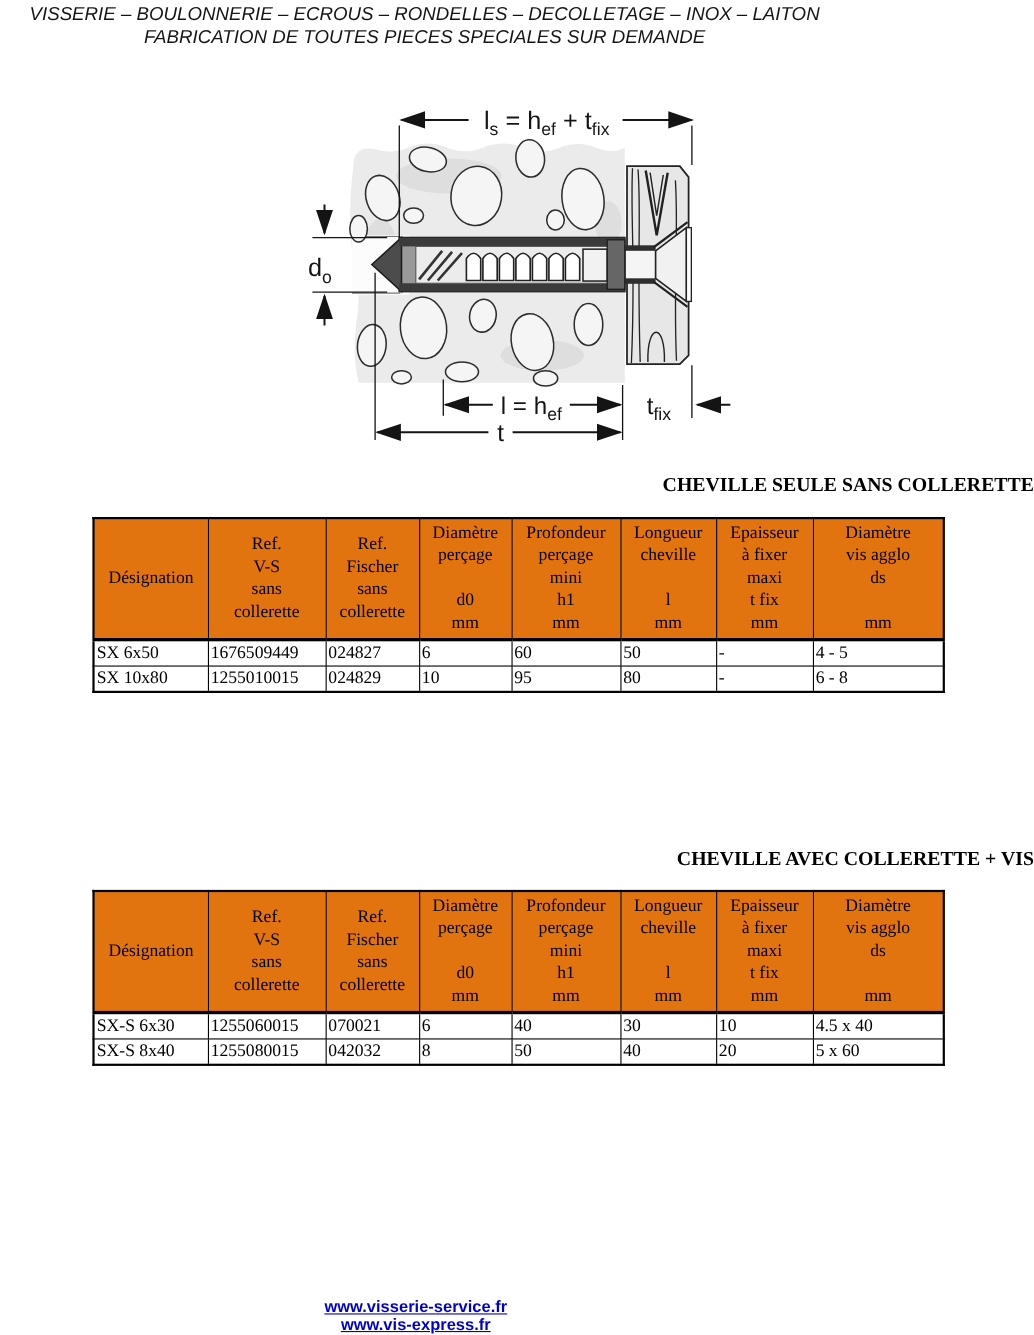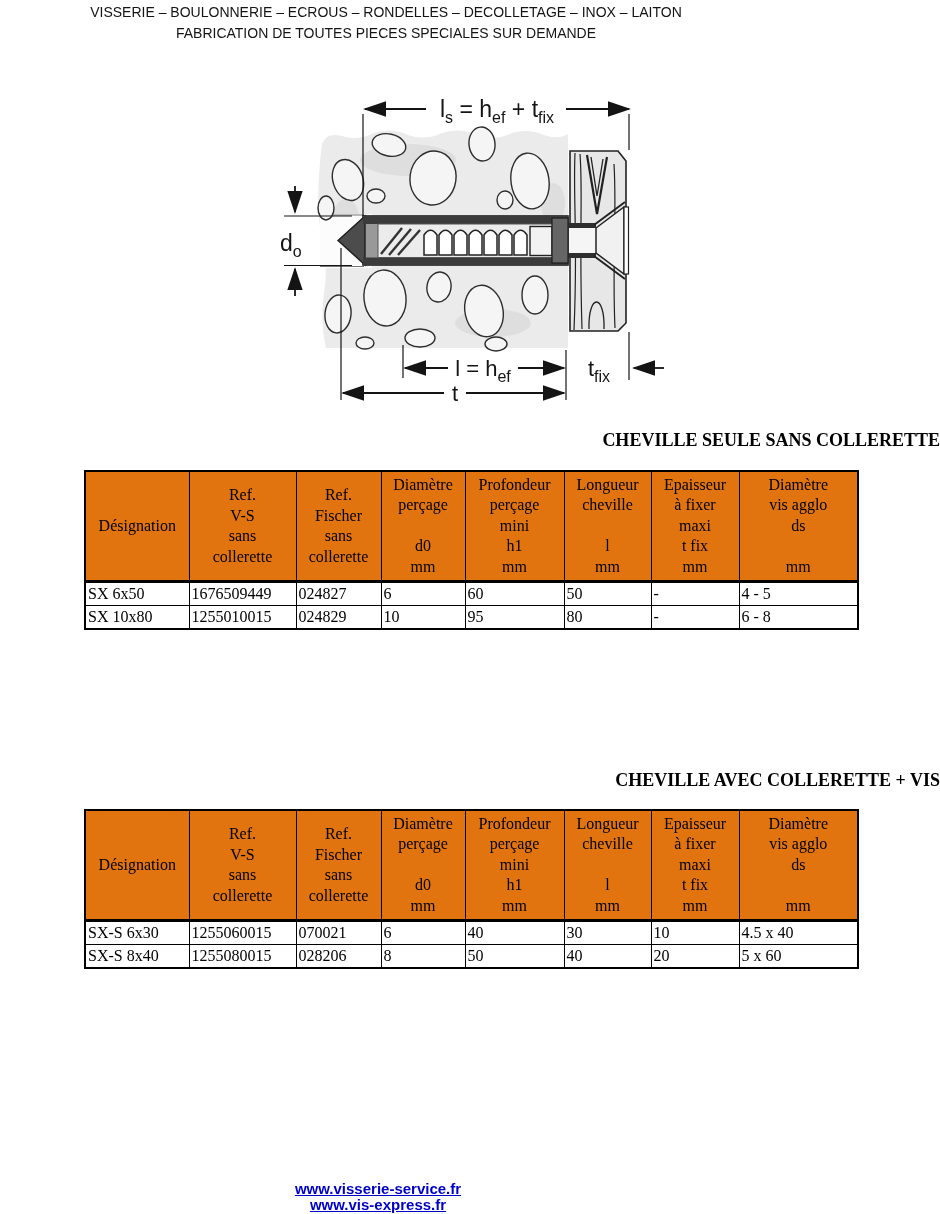--- a/index.html
+++ b/index.html
@@ -1,20 +1,20 @@
 <!DOCTYPE html>
 <html><head>
 <meta charset="utf-8">
 <style>
   html,body{margin:0;padding:0;background:#ffffff;}
   body{width:940px;height:1214px;position:relative;overflow:hidden;
        font-family:"Liberation Sans",sans-serif;color:#111;}
 
   .page-header{position:absolute;top:2px;left:0;width:772px;text-align:center;
-               font-size:14px;line-height:21px;letter-spacing:0;color:#141414;}
+               font-size:17px;line-height:21px;letter-spacing:0;color:#141414;font-style:italic;}
 
   .diagram-wrap{position:absolute;left:268px;top:88px;width:402px;height:332px;}
   .dim{font-family:"Liberation Sans",sans-serif;font-size:23px;fill:#141414;}
   .dim2{font-family:"Liberation Sans",sans-serif;font-size:22px;fill:#141414;}
   .sub{font-size:16px;}
 
   .section-title{position:absolute;left:0;width:940px;text-align:right;
                  font-family:"Liberation Serif",serif;font-weight:bold;font-size:18px;color:#000;}
   #title1{top:430px;}
   #title2{top:770px;}
@@ -289,21 +289,21 @@
       <td>070021</td>
       <td>6</td>
       <td>40</td>
       <td>30</td>
       <td>10</td>
       <td>4.5 x 40</td>
     </tr>
     <tr>
       <td>SX-S 8x40</td>
       <td>1255080015</td>
-      <td>028206</td>
+      <td>042032</td>
       <td>8</td>
       <td>50</td>
       <td>40</td>
       <td>20</td>
       <td>5 x 60</td>
     </tr>
   </tbody>
 </table>
 
 <div class="page-footer">

